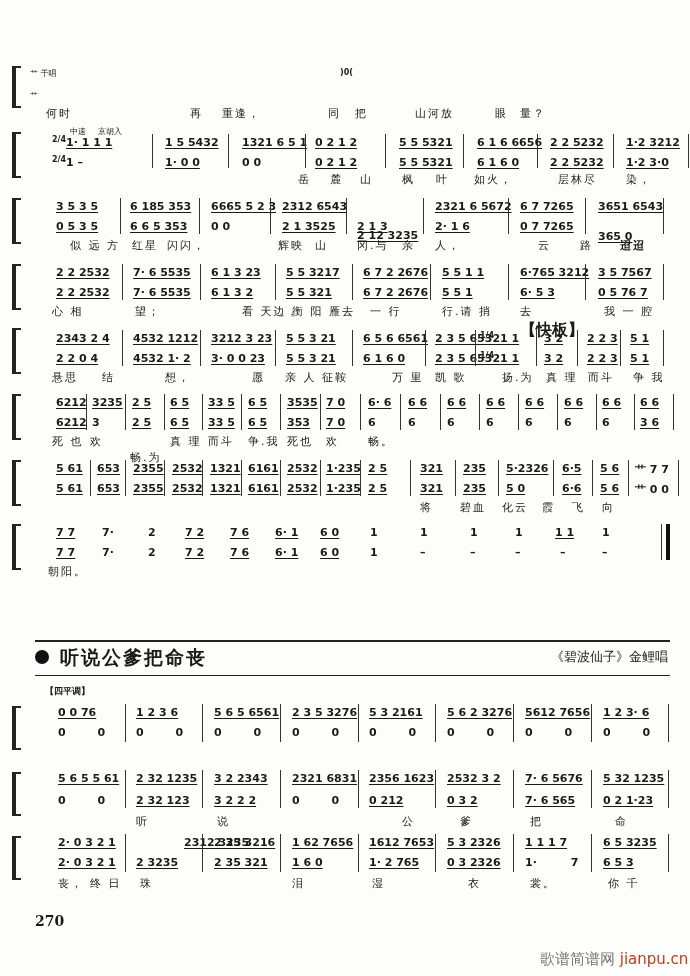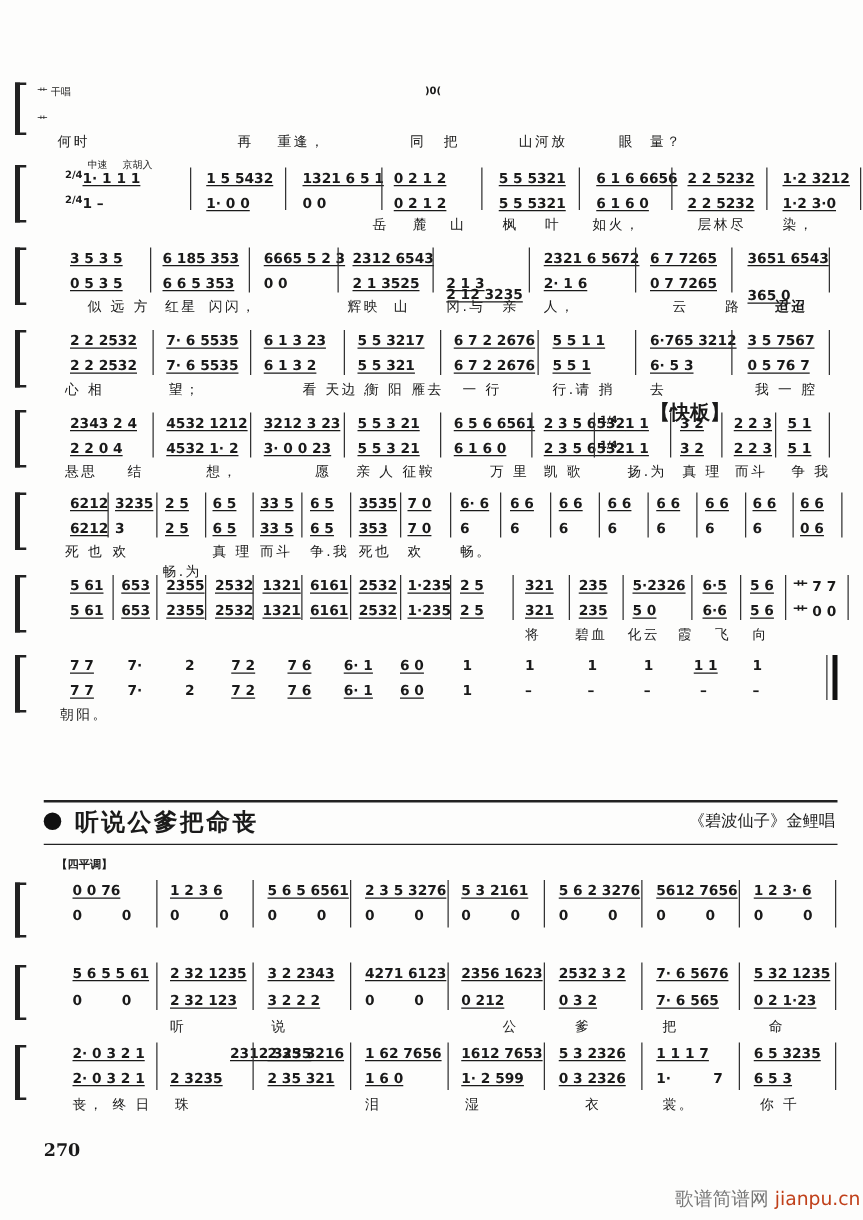--- a/index.html
+++ b/index.html
@@ -257,21 +257,21 @@
       <span class="m" style="left:218px;top:24px;">6 5</span>
       <span class="m" style="left:257px;top:24px;">353</span>
       <span class="m" style="left:296px;top:24px;">7 0</span>
       <span class="m" style="left:338px;top:24px;text-decoration:none;">6</span>
       <span class="m" style="left:378px;top:24px;text-decoration:none;">6</span>
       <span class="m" style="left:417px;top:24px;text-decoration:none;">6</span>
       <span class="m" style="left:456px;top:24px;text-decoration:none;">6</span>
       <span class="m" style="left:495px;top:24px;text-decoration:none;">6</span>
       <span class="m" style="left:534px;top:24px;text-decoration:none;">6</span>
       <span class="m" style="left:572px;top:24px;text-decoration:none;">6</span>
-      <span class="m" style="left:610px;top:24px;">0 6</span>
+      <span class="m" style="left:610px;top:24px;">3 6</span>
     </div>
     <div class="bar" style="left:56px;top:2px;height:36px;"></div>
     <div class="bar" style="left:95px;top:2px;height:36px;"></div>
     <div class="bar" style="left:134px;top:2px;height:36px;"></div>
     <div class="bar" style="left:172px;top:2px;height:36px;"></div>
     <div class="bar" style="left:211px;top:2px;height:36px;"></div>
     <div class="bar" style="left:250px;top:2px;height:36px;"></div>
     <div class="bar" style="left:290px;top:2px;height:36px;"></div>
     <div class="bar" style="left:330px;top:2px;height:36px;"></div>
     <div class="bar" style="left:370px;top:2px;height:36px;"></div>
@@ -429,21 +429,21 @@
     <div class="bar" style="left:561px;top:0;height:38px;"></div>
     <div class="bar" style="left:638px;top:0;height:38px;"></div>
   </div>
 
   <div class="sys" style="top:770px;height:60px;">
     <div class="brace" style="height:40px;"></div>
     <div>
       <span class="m" style="left:28px;top:2px;">5 6 5 5 61</span>
       <span class="m" style="left:106px;top:2px;">2 32 1235</span>
       <span class="m" style="left:184px;top:2px;">3 2 2343</span>
-      <span class="m" style="left:262px;top:2px;">4271 6123</span>
+      <span class="m" style="left:262px;top:2px;">2321 6831</span>
       <span class="m" style="left:339px;top:2px;">2356 1623</span>
       <span class="m" style="left:417px;top:2px;">2532 3 2</span>
       <span class="m" style="left:495px;top:2px;">7· 6 5676</span>
       <span class="m" style="left:573px;top:2px;">5 32 1235</span>
     </div>
     <div>
       <span class="m" style="left:28px;top:24px;text-decoration:none;word-spacing:28px;">0 0</span>
       <span class="m" style="left:106px;top:24px;">2 32 123</span>
       <span class="m" style="left:184px;top:24px;">3 2 2 2</span>
       <span class="m" style="left:262px;top:24px;text-decoration:none;word-spacing:28px;">0 0</span>
@@ -478,21 +478,21 @@
       <span class="m" style="left:339px;top:2px;">1612 7653</span>
       <span class="m" style="left:417px;top:2px;">5 3 2326</span>
       <span class="m" style="left:495px;top:2px;">1 1 1 7</span>
       <span class="m" style="left:573px;top:2px;">6 5 3235</span>
     </div>
     <div>
       <span class="m" style="left:28px;top:22px;">2· 0 3 2 1</span>
       <span class="m" style="left:106px;top:22px;">2 3235</span>
       <span class="m" style="left:184px;top:22px;">2 35 321</span>
       <span class="m" style="left:262px;top:22px;">1 6 0</span>
-      <span class="m" style="left:339px;top:22px;">1· 2 599</span>
+      <span class="m" style="left:339px;top:22px;">1· 2 765</span>
       <span class="m" style="left:417px;top:22px;">0 3 2326</span>
       <span class="m" style="left:495px;top:22px;text-decoration:none;word-spacing:30px;">1· 7</span>
       <span class="m" style="left:573px;top:22px;">6 5 3</span>
     </div>
     <div class="bar" style="left:95px;top:0;height:38px;"></div>
     <div class="bar" style="left:172px;top:0;height:38px;"></div>
     <div class="bar" style="left:250px;top:0;height:38px;"></div>
     <div class="bar" style="left:328px;top:0;height:38px;"></div>
     <div class="bar" style="left:405px;top:0;height:38px;"></div>
     <div class="bar" style="left:483px;top:0;height:38px;"></div>

